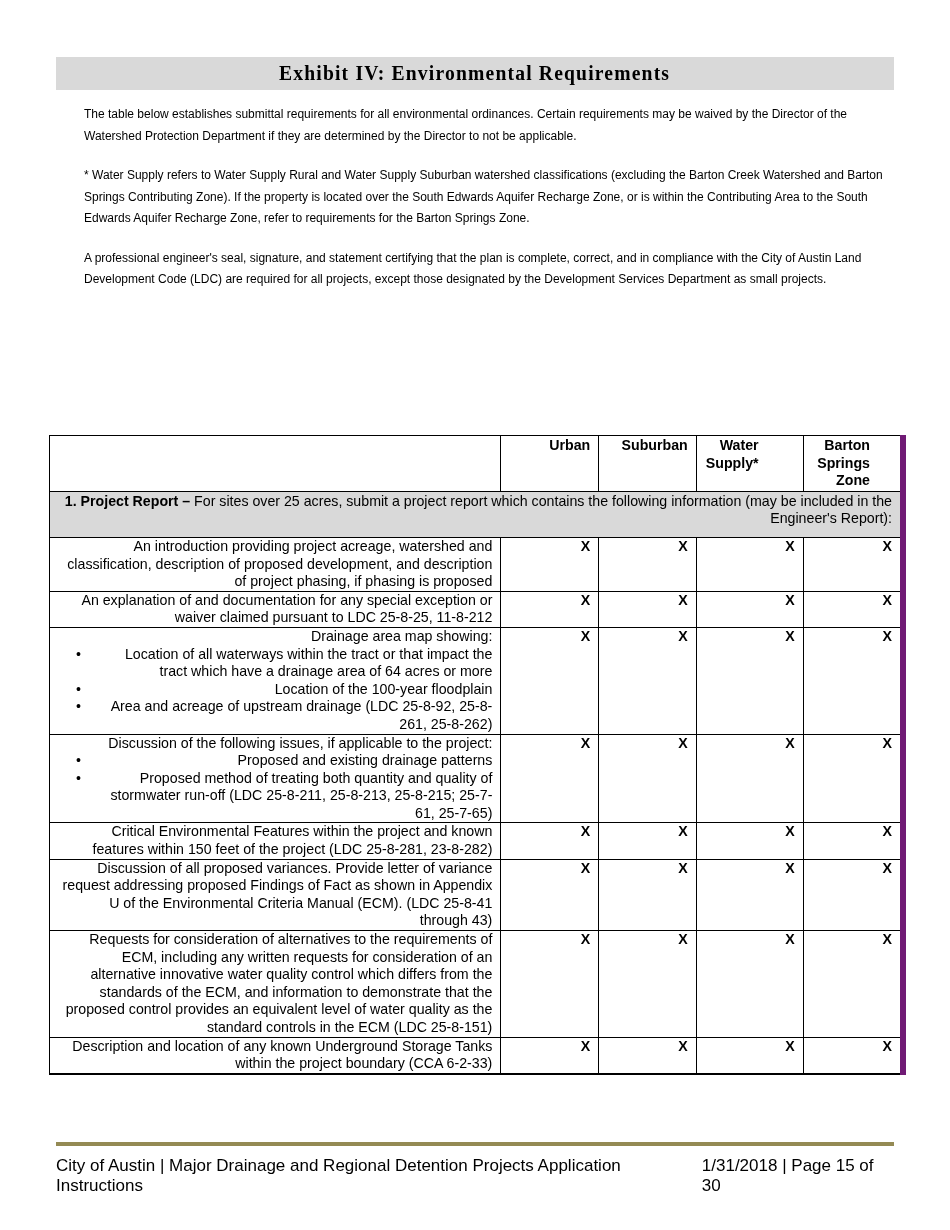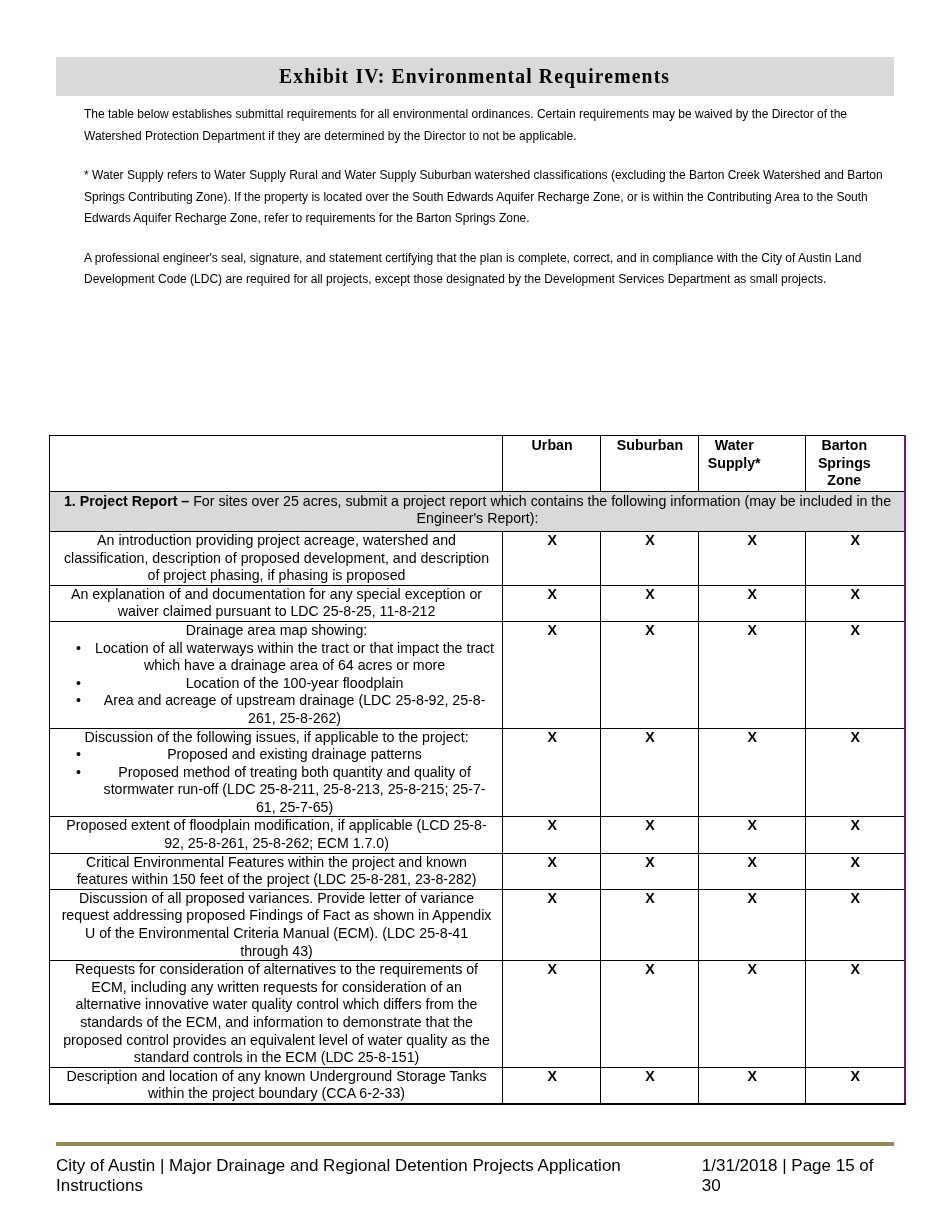--- a/index.html
+++ b/index.html
@@ -1,37 +1,37 @@
 <!DOCTYPE html>
 <html><head>
 <meta charset="utf-8">
 <style>
   html, body { margin: 0; padding: 0; background: #ffffff; }
   body { width: 950px; height: 1230px; position: relative; font-family: "Liberation Sans", sans-serif; color: #000; overflow: hidden; }
-  .title-bar { position: absolute; left: 56px; top: 57px; width: 838px; height: 39px; background: #d9d9d9; display: flex; align-items: center; justify-content: center; }
+  .title-bar { position: absolute; left: 56px; top: 57px; width: 838px; height: 33px; background: #d9d9d9; display: flex; align-items: center; justify-content: center; }
   .title-bar h1 { margin: 0; font-family: "Liberation Serif", serif; font-weight: bold; font-size: 20px; letter-spacing: 1.2px; transform: scaleX(0.98); }
   .intro { position: absolute; left: 84px; top: 104px; width: 815px; font-size: 12px; line-height: 21.5px; }
   .intro p { margin: 0 0 18px 0; }
   table.req { position: absolute; left: 49px; top: 435px; width: 857px; border-collapse: collapse; font-size: 14.2px; line-height: 17.6px; }
-  table.req td, table.req th { border: 1px solid #000; vertical-align: top; padding: 0 8px 0 9px; text-align: center; }
+  table.req td, table.req th { border: 1px solid #000; vertical-align: top; padding: 0 8px 0 9px; text-align: right; }
   table.req th { font-weight: bold; padding-top: 1px; padding-bottom: 1px; }
   col.c0 { width: 461px; }
   col.c1 { width: 99px; }
   col.c2 { width: 98px; }
   col.c3 { width: 99px; }
   col.c4 { width: 100px; }
-  tr.section td { background: #d9d9d9; padding-top: 1px; padding-bottom: 3px; }
+  tr.section td { background: #d9d9d9; padding-top: 1px; padding-bottom: 9px; }
   tr.section b { font-weight: bold; }
   td.mark { font-weight: bold; padding-top: 0; }
   td.desc { padding-left: 8px; }
   ul.bul { margin: 0; padding: 0 0 0 20px; list-style: none; }
   ul.bul li { position: relative; margin-left: 16px; }
   ul.bul li::before { content: "\2022"; position: absolute; left: -19px; top: 0; }
   table.req tbody tr:last-child td { border-bottom: 2px solid #000; }
-  table.req td:last-child, table.req th:last-child { border-right: 2px solid #701a75; }
+  table.req td:last-child, table.req th:last-child { border-right: 6px solid #701a75; }
   .footer-rule { position: absolute; left: 56px; top: 1142px; width: 838px; height: 4px; background: #948a54; }
   .footer { position: absolute; left: 56px; top: 1156px; width: 838px; font-size: 17px; display: flex; justify-content: space-between; }
 </style>
 </head>
 <body>
 
 <div class="title-bar">
   <h1>Exhibit IV: Environmental Requirements</h1>
 </div>
 
@@ -102,29 +102,20 @@
             <li>Proposed method of treating both quantity and quality of stormwater run-off (LDC 25-8-211, 25-8-213, 25-8-215; 25-7-61, 25-7-65)</li>
           </ul>
         </td>
         <td class="mark">X</td>
         <td class="mark">X</td>
         <td class="mark">X</td>
         <td class="mark">X</td>
       </tr>
       <tr>
         <td class="desc">
-          <div>Proposed extent of floodplain modification, if applicable (LCD 25-8-92, 25-8-261, 25-8-262; ECM 1.7.0)</div>
-        </td>
-        <td class="mark">X</td>
-        <td class="mark">X</td>
-        <td class="mark">X</td>
-        <td class="mark">X</td>
-      </tr>
-      <tr>
-        <td class="desc">
           <div>Critical Environmental Features within the project and known features within 150 feet of the project (LDC 25-8-281, 23-8-282)</div>
         </td>
         <td class="mark">X</td>
         <td class="mark">X</td>
         <td class="mark">X</td>
         <td class="mark">X</td>
       </tr>
       <tr>
         <td class="desc">
           <div>Discussion of all proposed variances.  Provide letter of variance request addressing proposed Findings of Fact as shown in Appendix U of the Environmental Criteria Manual (ECM). (LDC 25-8-41 through 43)</div>

